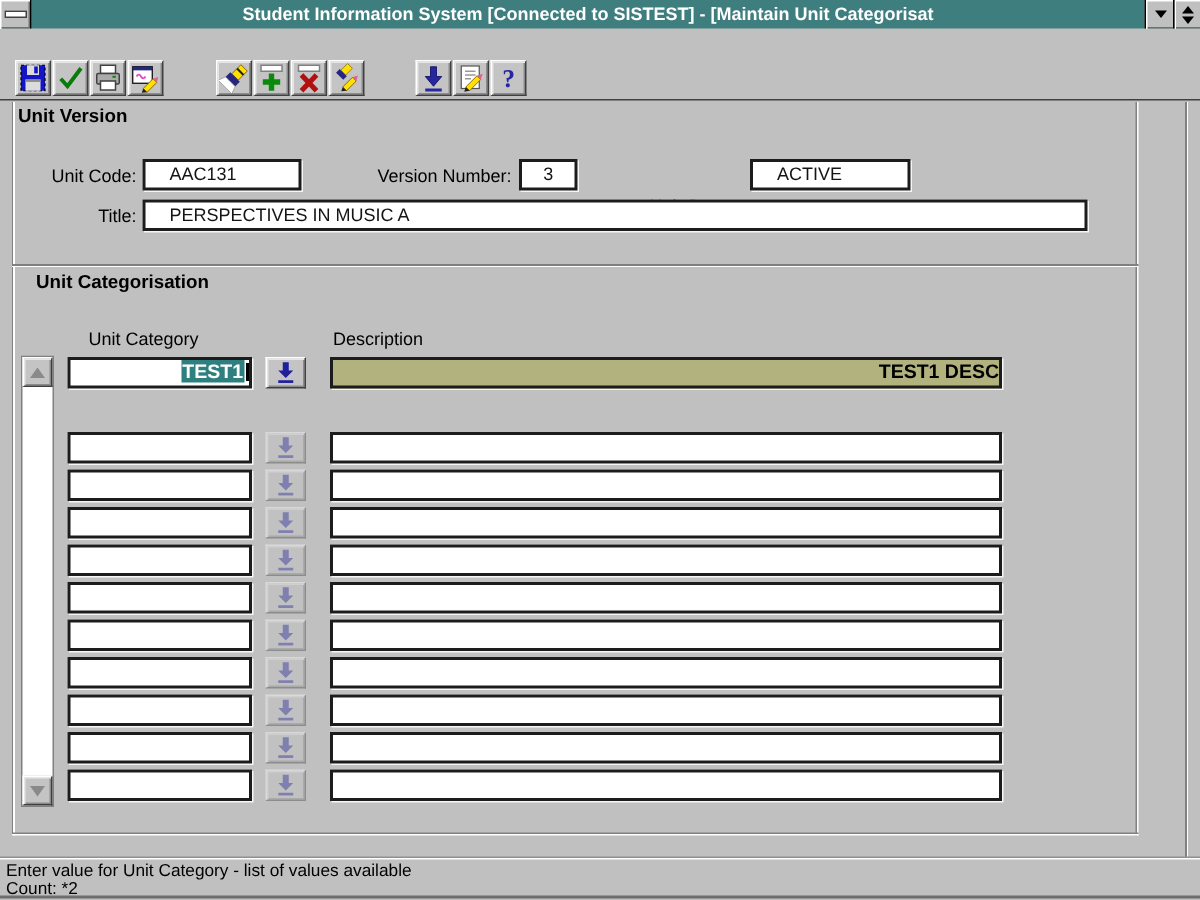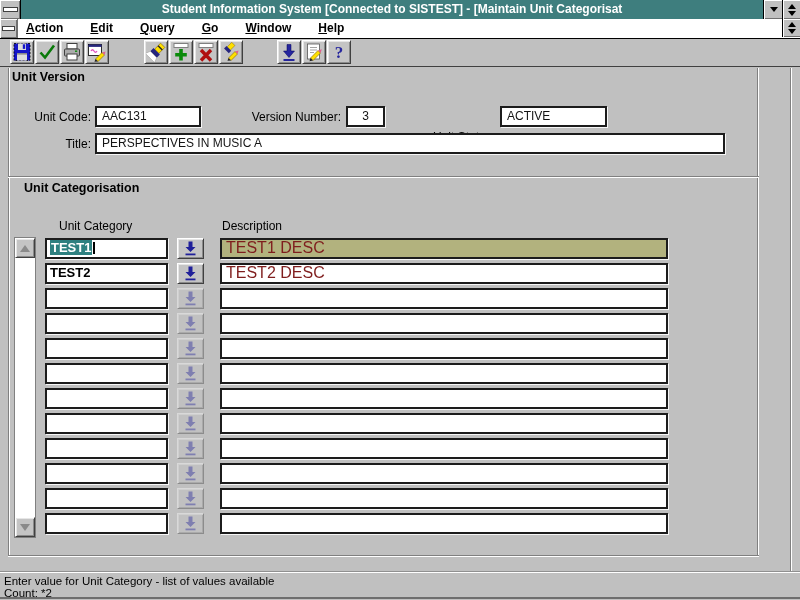--- a/index.html
+++ b/index.html
@@ -32,35 +32,35 @@
   .tb svg{display:block;}
   
   .ev{position:absolute;width:2px;background:linear-gradient(to right,#808080 50%,#fff 50%);}
   .eh{position:absolute;height:2px;background:linear-gradient(#808080 50%,#fff 50%);}
   
   .section-title{position:absolute;font-weight:bold;font-size:12.5px;}
   .flabel{position:absolute;font-size:12px;text-align:right;white-space:nowrap;}
   .collabel{position:absolute;font-size:12px;white-space:nowrap;}
   .field{position:absolute;background:#fff;border:2px solid #1c1c1c;box-sizing:border-box;
          box-shadow:1px 1px 0 rgba(255,255,255,.85);overflow:hidden;cursor:text;}
-  .field .val{display:block;font-size:12px;line-height:17px;padding-left:5px;color:#141414;white-space:nowrap;}
+  .field .val{display:block;font-size:12px;line-height:17px;padding-left:16px;color:#141414;white-space:nowrap;}
   .field.center .val{text-align:center;padding-left:0;}
   
   .grid-row{position:absolute;left:0;width:800px;height:21px;}
   .cat-field{left:45px;width:123px;height:21px;}
   .cat-text{display:block;font-size:13px;font-weight:bold;line-height:16px;padding-left:3px;white-space:nowrap;}
   .sel{background:#2E8080;color:#fff;padding:0 1px;}
   .caret{display:inline-block;width:2px;height:12px;background:#000;vertical-align:-2px;margin-left:1px;}
   .lov-btn{position:absolute;left:177px;top:0;width:27px;height:21px;background:#C4C4C4;border:1px solid;
            border-color:#fff #404040 #404040 #fff;box-shadow:inset 1px 1px 0 #e6e6e6,inset -1px -1px 0 #8a8a8a;
            padding:0;display:flex;align-items:center;justify-content:center;cursor:default;}
   .lov-btn.disabled{opacity:.4;}
   .desc-field{left:220px;width:448px;height:21px;}
   .desc-field.current{background:#B2B27E;}
-  .desc-text{display:block;font-size:16px;line-height:16px;padding-left:4px;color:#7f1d1d;white-space:nowrap;}
+  .desc-text{display:block;font-size:13px;line-height:16px;padding-left:4px;color:#000000;white-space:nowrap;font-weight:bold;}
   
   .blockbar{position:absolute;left:14px;top:237px;width:22px;height:301px;background:#fff;
             border:1px solid #808080;box-sizing:border-box;}
   .sb-btn{position:absolute;left:0;width:20px;height:20px;background:#C4C4C4;border:1px solid;
           border-color:#fff #404040 #404040 #fff;box-shadow:inset 1px 1px 0 #e6e6e6,inset -1px -1px 0 #8a8a8a;
           display:flex;align-items:center;justify-content:center;box-sizing:border-box;cursor:default;}
   .sb-tri-up{width:0;height:0;border-left:5px solid transparent;border-right:5px solid transparent;border-bottom:7px solid #8a8a8a;}
   .sb-tri-down{width:0;height:0;border-left:5px solid transparent;border-right:5px solid transparent;border-top:7px solid #8a8a8a;}
   
   .statusbar{position:absolute;left:0;top:572px;width:800px;height:16px;background:#C0C0C0;
@@ -80,37 +80,20 @@
     <div class="title-text">Student Information System [Connected to SISTEST] - [Maintain Unit Categorisat</div>
     <div class="winbtn" style="left:763px;top:0;width:19px;height:19px;">
       <span class="tri down"></span>
     </div>
     <div class="winbtn" style="left:782px;top:0;width:18px;height:19px;">
       <span class="tri up"></span>
       <span class="tri down"></span>
     </div>
   </div>
 
-  <div class="menubar">
-    <div class="sysbtn" style="left:0;top:0;width:17px;height:19px;border-right:1px solid #707070;">
-      <span class="dash" style="width:11px;"></span>
-    </div>
-    <div class="menu-items">
-      <span class="menu-item">Action</span>
-      <span class="menu-item">Edit</span>
-      <span class="menu-item">Query</span>
-      <span class="menu-item">Go</span>
-      <span class="menu-item">Window</span>
-      <span class="menu-item">Help</span>
-    </div>
-    <div class="winbtn" style="left:782px;top:0;width:18px;height:18px;">
-      <span class="tri up"></span>
-      <span class="tri down"></span>
-    </div>
-  </div>
 
   <div class="toolbar">
     <button class="tb" style="left:10px;">
       <svg width="20" height="20" viewBox="0 0 20 20">
         <rect x="2" y="1.5" width="16" height="17" fill="#1515C8"></rect>
         <rect x="2" y="1.5" width="16" height="17" fill="none" stroke="#000" stroke-width="0.8" stroke-dasharray="2 1.5"></rect>
         <rect x="6" y="1.5" width="8" height="6.5" fill="#DCDCDC"></rect>
         <rect x="10.8" y="2.3" width="2.4" height="4.6" fill="#1515C8"></rect>
         <rect x="5" y="11" width="10" height="7.5" fill="#DCDCDC"></rect>
         <rect x="5" y="11" width="10" height="1.6" fill="#8a8a8a"></rect>
@@ -231,47 +214,33 @@
 
   <div class="blockbar">
     <div class="sb-btn" style="top:0;">
       <span class="sb-tri-up"></span>
     </div>
     <div class="sb-btn" style="top:279px;">
       <span class="sb-tri-down"></span>
     </div>
   </div>
 
-  <div style="position:absolute;left:0;top:0;width:800px;height:600px;pointer-events:none;" id="grid">
+  <div style="position:absolute;left:0;top:0;width:800px;height:600px;pointer-events:none;text-align:right;" id="grid">
       <div class="grid-row" style="pointer-events: auto; top: 238px;">
     <div class="field cat-field">
       <span class="cat-text"><span class="sel">TEST1</span><span class="caret"></span></span>
     </div>
     <button class="lov-btn">
       <svg width="13" height="15" viewBox="0 0 13 15">
         <polygon points="4.5,0.5 8.5,0.5 8.5,6 11.5,6 6.5,11 1.5,6 4.5,6" fill="#20209A"></polygon>
         <rect x="1.5" y="12.5" width="10" height="1.8" fill="#20209A"></rect>
       </svg>
     </button>
     <div class="field desc-field current">
       <span class="desc-text">TEST1 DESC</span>
-    </div>
-  </div>
-      <div class="grid-row" style="pointer-events: auto; top: 263px;">
-    <div class="field cat-field">
-      <span class="cat-text">TEST2</span>
-    </div>
-    <button class="lov-btn">
-      <svg width="13" height="15" viewBox="0 0 13 15">
-        <polygon points="4.5,0.5 8.5,0.5 8.5,6 11.5,6 6.5,11 1.5,6 4.5,6" fill="#20209A"></polygon>
-        <rect x="1.5" y="12.5" width="10" height="1.8" fill="#20209A"></rect>
-      </svg>
-    </button>
-    <div class="field desc-field">
-      <span class="desc-text">TEST2 DESC</span>
     </div>
   </div>
       <div class="grid-row" style="pointer-events: auto; top: 288px;">
     <div class="field cat-field">
       <span class="cat-text"></span>
     </div>
     <button class="lov-btn disabled">
       <svg width="13" height="15" viewBox="0 0 13 15">
         <polygon points="4.5,0.5 8.5,0.5 8.5,6 11.5,6 6.5,11 1.5,6 4.5,6" fill="#20209A"></polygon>
         <rect x="1.5" y="12.5" width="10" height="1.8" fill="#20209A"></rect>

